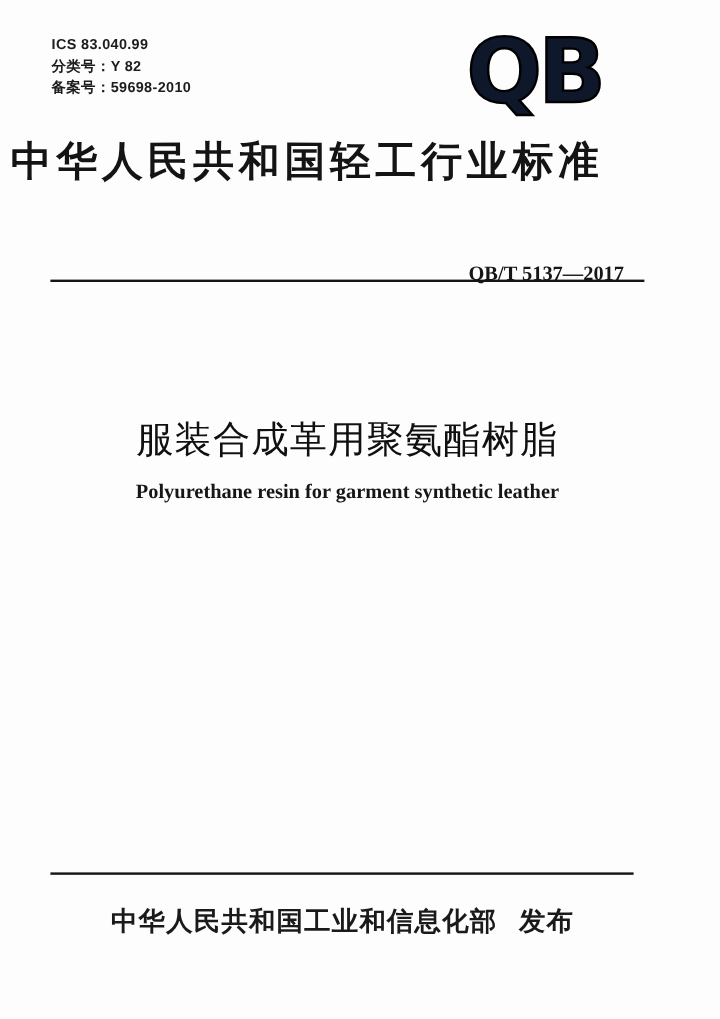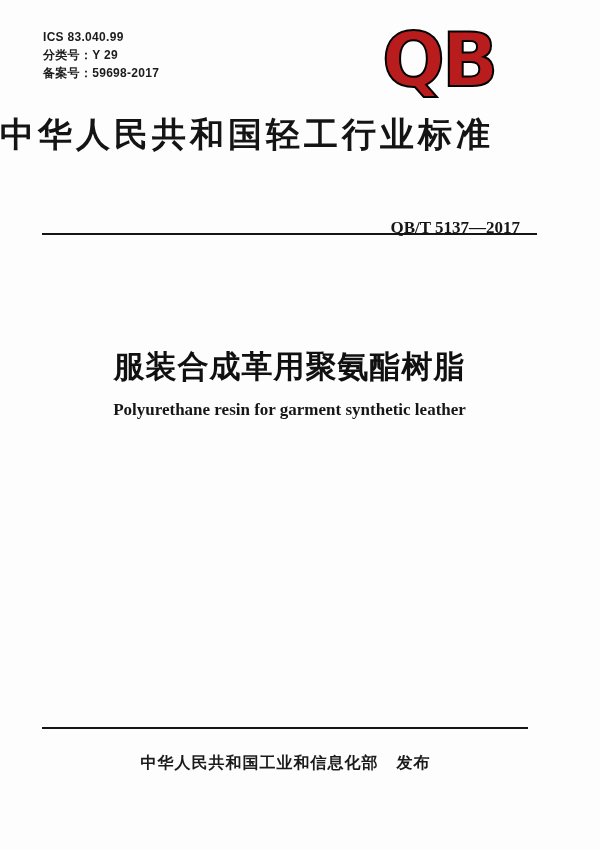--- a/index.html
+++ b/index.html
@@ -30,29 +30,31 @@
     position: absolute;
     left: 382px;
     top: 18px;
     width: 120px;
     height: 90px;
     font-family: "DejaVu Sans", sans-serif;
     font-weight: 900;
     font-size: 74px;
     line-height: 84px;
     letter-spacing: -3px;
-    color: #b91c1c;
+    color: #0f172a;
+    text-align: right;
     -webkit-text-stroke: 2px #000;
   }
   
   .standard-category {
     position: absolute;
     left: 0;
     top: 112px;
     width: 512px;
+    text-align: center;
     font-size: 34px;
     font-weight: bold;
     letter-spacing: 4px;
     white-space: nowrap;
     color: #141414;
   }
   
   .standard-code {
     position: absolute;
     left: 42px;
@@ -76,21 +78,21 @@
   
   .title-block {
     position: absolute;
     left: 42px;
     top: 348px;
     width: 495px;
     text-align: center;
   }
   .title-cn {
     font-size: 31px;
-    font-weight: bold;
+    font-weight: normal;
     letter-spacing: 1px;
     line-height: 38px;
     color: #101010;
     white-space: nowrap;
   }
   .title-en {
     margin-top: 14px;
     font-family: "Liberation Serif", serif;
     font-weight: bold;
     font-size: 17px;
@@ -117,37 +119,37 @@
     width: 486px;
     height: 2px;
     background: #151515;
   }
   .issuer-row {
     position: absolute;
     left: 43px;
     top: 753px;
     width: 485px;
     text-align: center;
-    font-size: 16px;
+    font-size: 22px;
     font-weight: bold;
     letter-spacing: 1px;
     color: #1a1a1a;
     white-space: nowrap;
   }
   .issuer-row .gap { display: inline-block; width: 18px; }
 </style>
 </head>
 <body>
 
 <div class="page">
 
   <div class="meta-block">
     <div>ICS 83.040.99</div>
-    <div>分类号：Y 29</div>
-    <div>备案号：59698-2017</div>
+    <div>分类号：Y 82</div>
+    <div>备案号：59698-2010</div>
   </div>
 
   <div class="qb-logo">QB</div>
 
   <div class="standard-category">中华人民共和国轻工行业标准</div>
 
   <div class="standard-code">QB/T 5137—2017</div>
 
   <div class="rule-top"></div>
 

